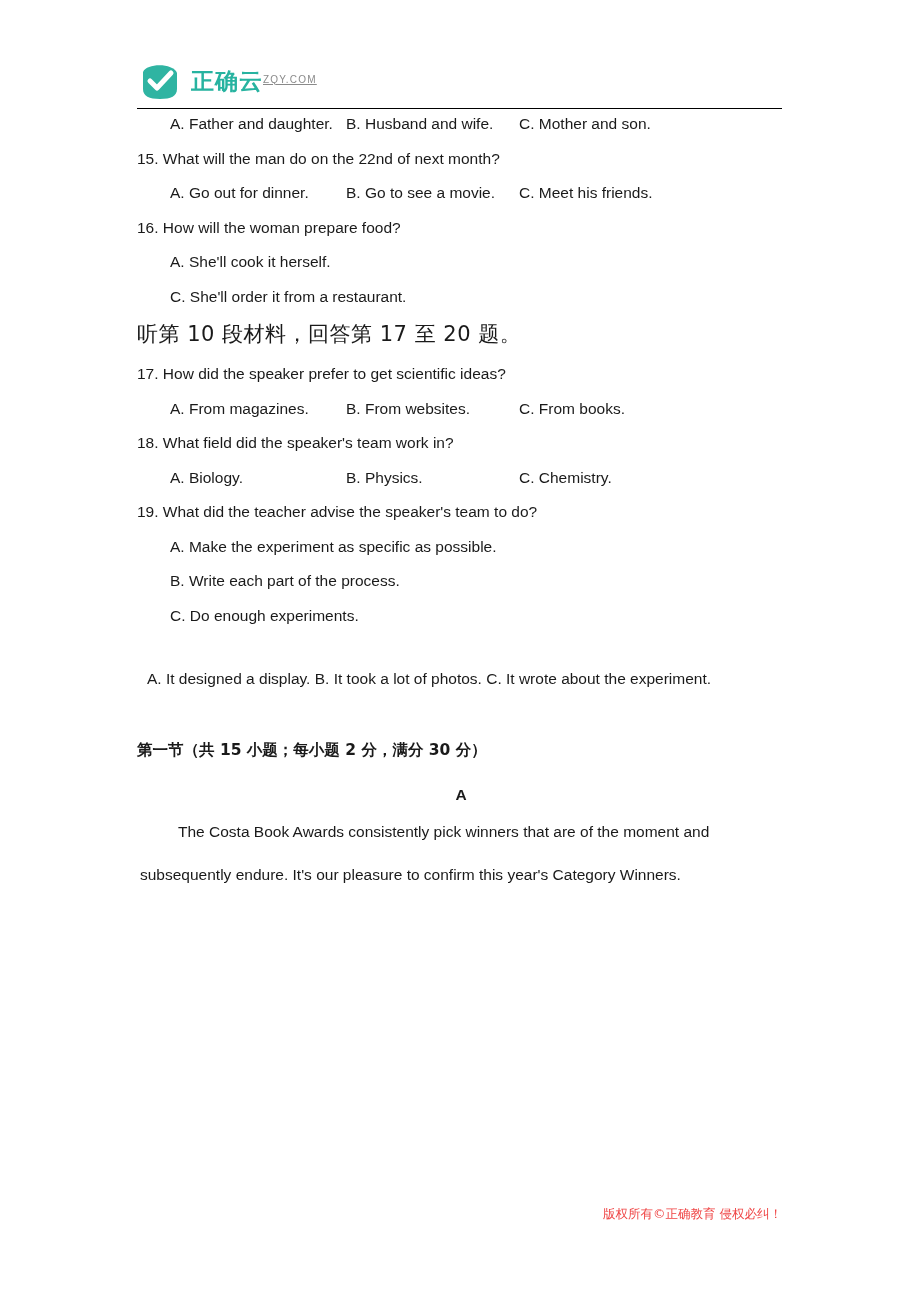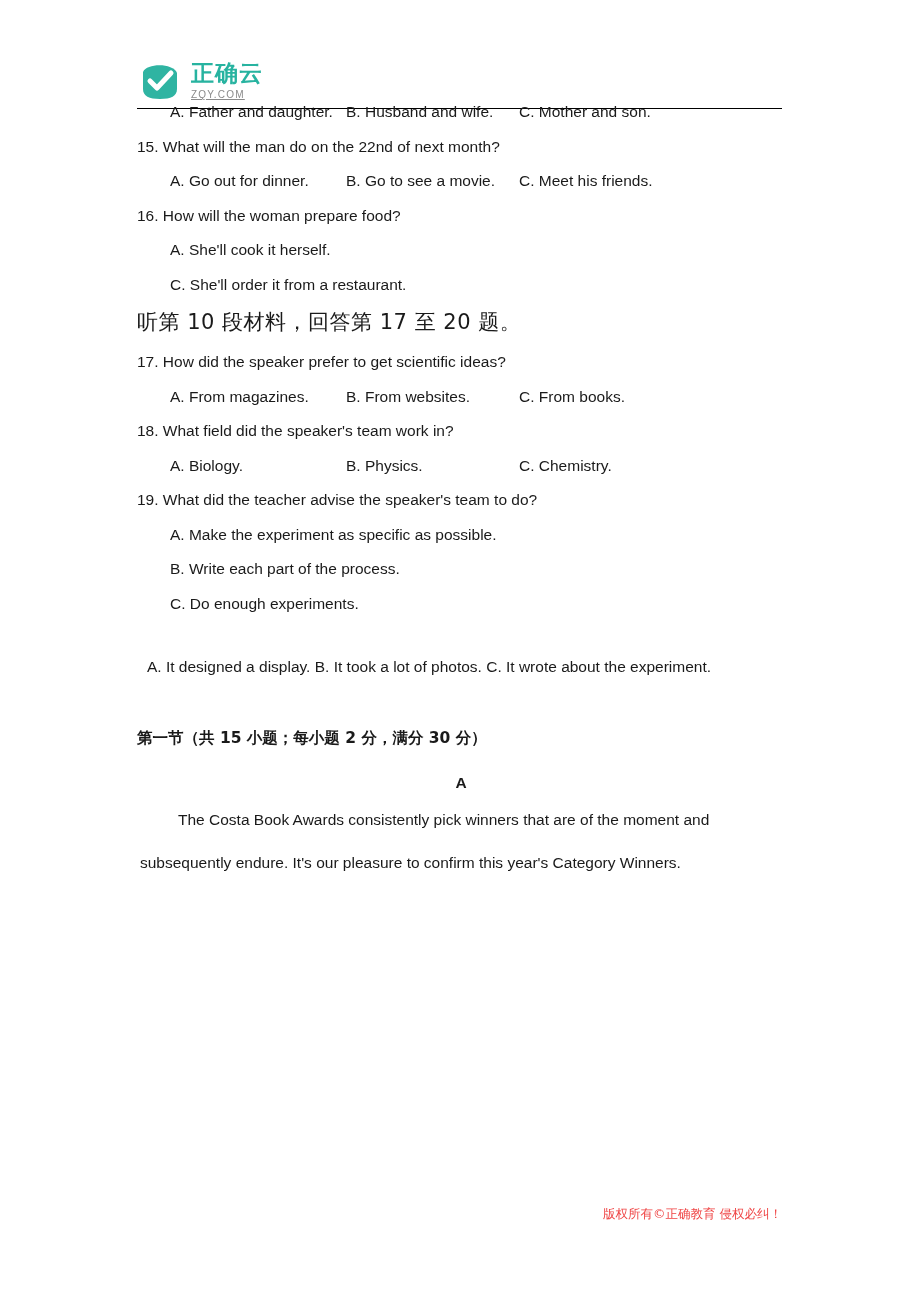--- a/index.html
+++ b/index.html
@@ -31,21 +31,20 @@
     gap: 8px;
   }
   .logo-mark {
     width: 46px;
     height: 46px;
     position: relative;
   }
   .logo-mark svg { display: block; }
   .logo-text {
     display: flex;
-    flex-direction: column;
     justify-content: center;
     line-height: 1;
   }
   .logo-cn {
     font-size: 23px;
     font-weight: bold;
     color: #27b3a0;
     letter-spacing: 1px;
     font-family: "DejaVu Sans", sans-serif;
   }
@@ -60,21 +59,21 @@
     position: absolute;
     top: 108px;
     left: 137px;
     width: 645px;
     height: 1px;
     background: #000000;
   }
   
   .content {
     position: absolute;
-    top: 100px;
+    top: 112px;
     left: 137px;
     width: 648px;
   }
   .q-stem {
     font-size: 15.5px;
     line-height: 1.52;
     margin: 0 0 11px 0;
   }
   .opt-row {
     font-size: 15.5px;

